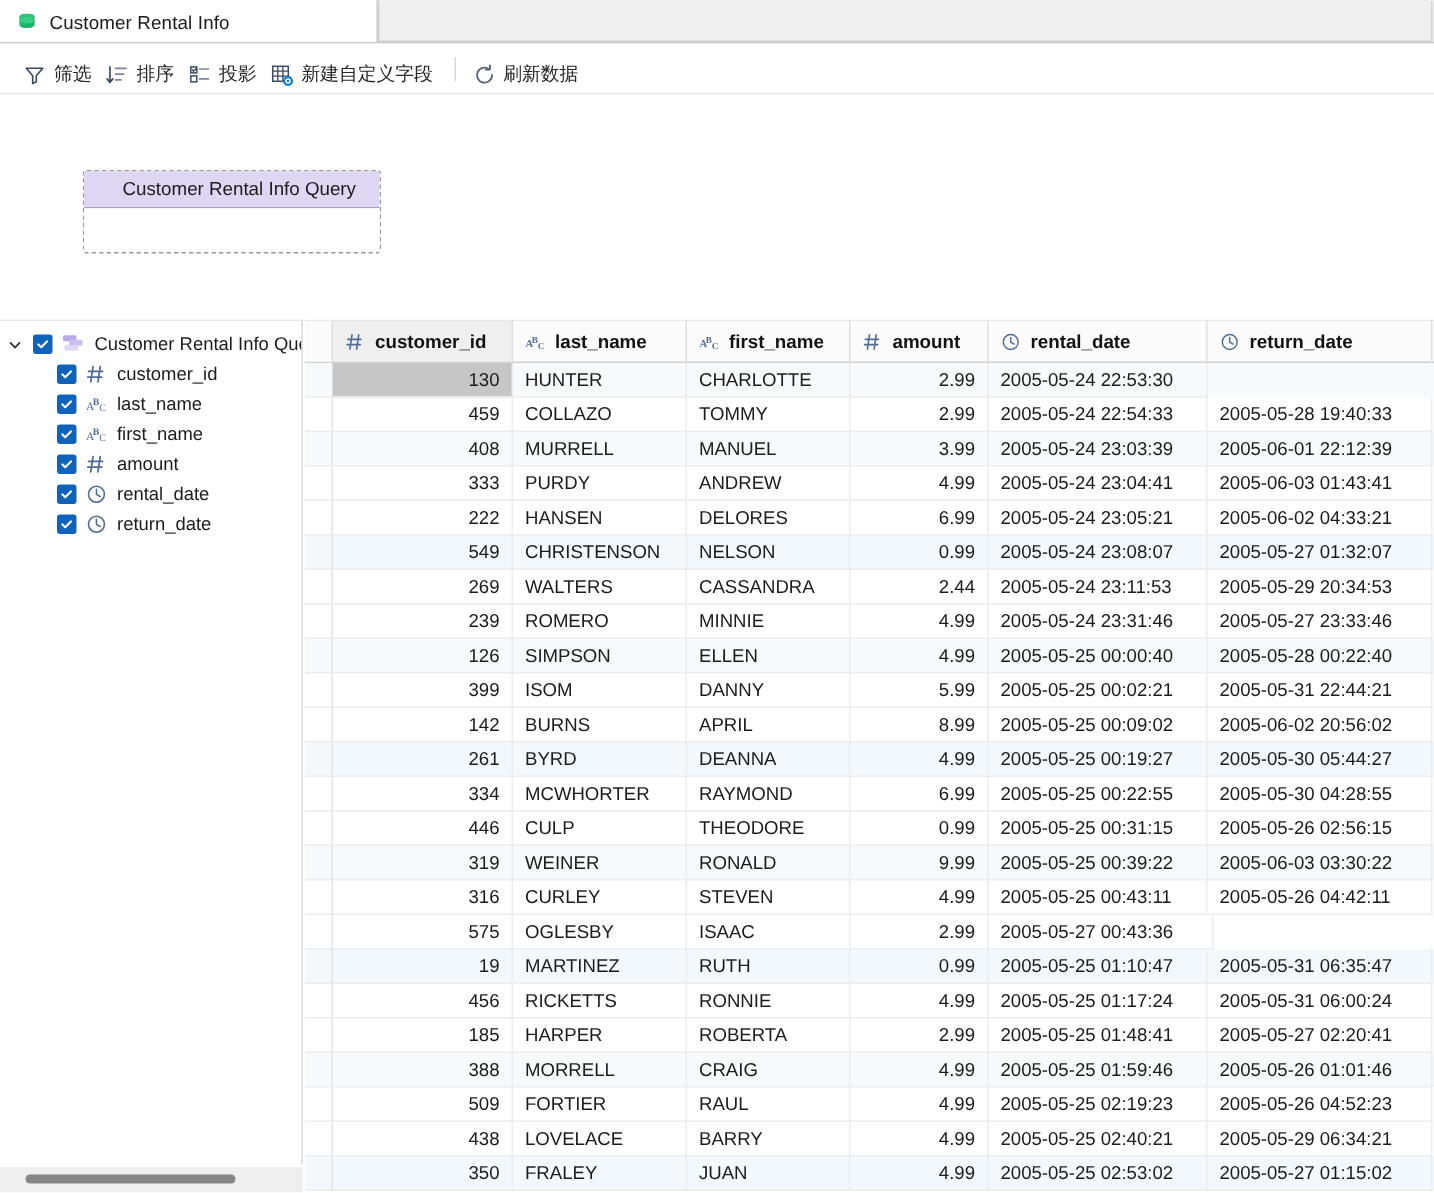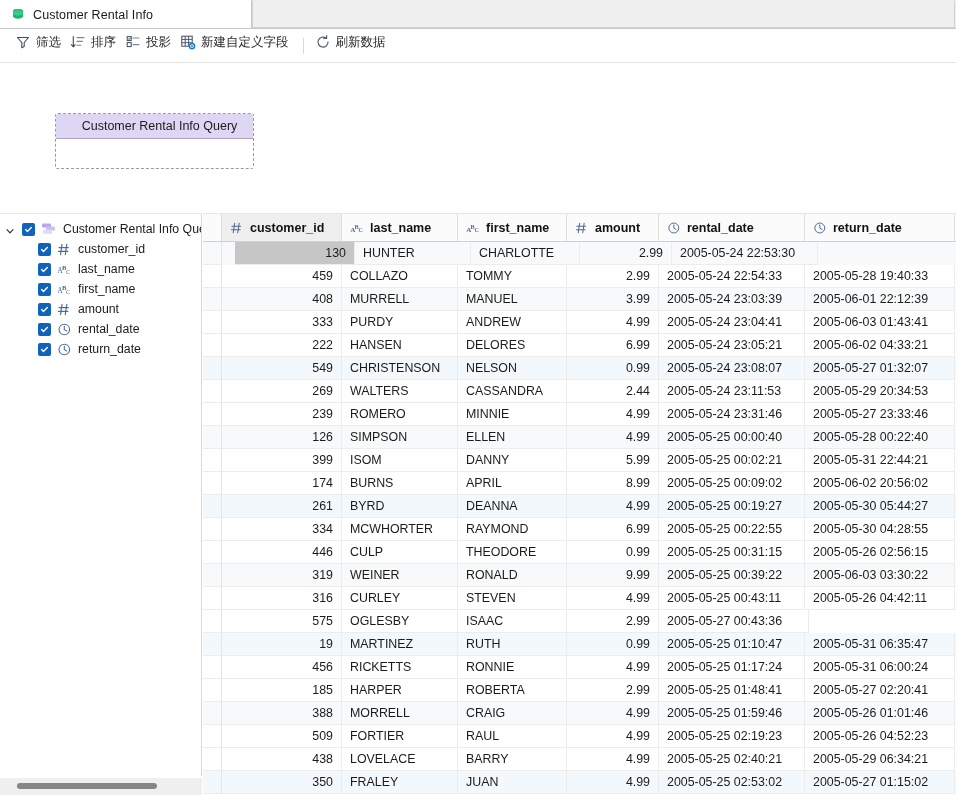--- a/index.html
+++ b/index.html
@@ -45,21 +45,21 @@
     position: absolute; left: 0; top: 29px; width: 956px; height: 33px;
     background: #ffffff;
     display: flex; align-items: center;
     padding-left: 13px;
   }
   .toolbar-sep-line {
     position: absolute; left: 0; top: 62px; width: 956px; height: 1px;
     background: #e3e3e3;
   }
   .tb-btn {
-    display: flex; align-items: flex-start; gap: 5px;
+    display: flex; align-items: flex-end; gap: 5px;
     height: 24px; padding: 0 7px 0 2px;
     cursor: default; white-space: nowrap;
   }
   .tb-label { font-size: 12.5px; color: #262626; }
   .tb-divider {
     width: 1px; height: 16px; background: #d8d8d8; margin: 0 9px 0 7px;
   }
   .tb-ico { width: 16px; height: 16px; display:block; flex: 0 0 16px; }
 
   
@@ -152,21 +152,21 @@
     border-right: 1px solid #e4e4e4; border-bottom: 1px solid #ececec;
     background: transparent;
   }
   .td {
     height: 100%; padding: 0 8px;
     display: flex; align-items: center;
     border-right: 1px solid #ececec; border-bottom: 1px solid #ececec;
     font-size: 12.4px; color: #1b1b1b; white-space: nowrap; overflow: hidden;
   }
   .td.num { justify-content: flex-end; }
-  .td.sel { background: #c6c6c6; margin-left: 13px; }
+  .td.sel { background: #c6c6c6; }
 
   
   .c0 { width: 120px; flex: 0 0 120px; }
   .c1 { width: 116px; flex: 0 0 116px; }
   .c2 { width: 109px; flex: 0 0 109px; }
   .c3 { width: 92px;  flex: 0 0 92px;  }
   .c4 { width: 146px; flex: 0 0 146px; }
   .c5 { width: 150px; flex: 0 0 150px; }
 </style>
 </head>
@@ -512,21 +512,21 @@
           <div class="gutter-cell"></div>
           <div class="td c0 num">399</div>
           <div class="td c1">ISOM</div>
           <div class="td c2">DANNY</div>
           <div class="td c3 num">5.99</div>
           <div class="td c4">2005-05-25 00:02:21</div>
           <div class="td c5">2005-05-31 22:44:21</div>
         </div>
         <div class="tr odd">
           <div class="gutter-cell"></div>
-          <div class="td c0 num">174</div>
+          <div class="td c0 num">142</div>
           <div class="td c1">BURNS</div>
           <div class="td c2">APRIL</div>
           <div class="td c3 num">8.99</div>
           <div class="td c4">2005-05-25 00:09:02</div>
           <div class="td c5">2005-06-02 20:56:02</div>
         </div>
         <div class="tr hl">
           <div class="gutter-cell"></div>
           <div class="td c0 num">261</div>
           <div class="td c1">BYRD</div>

